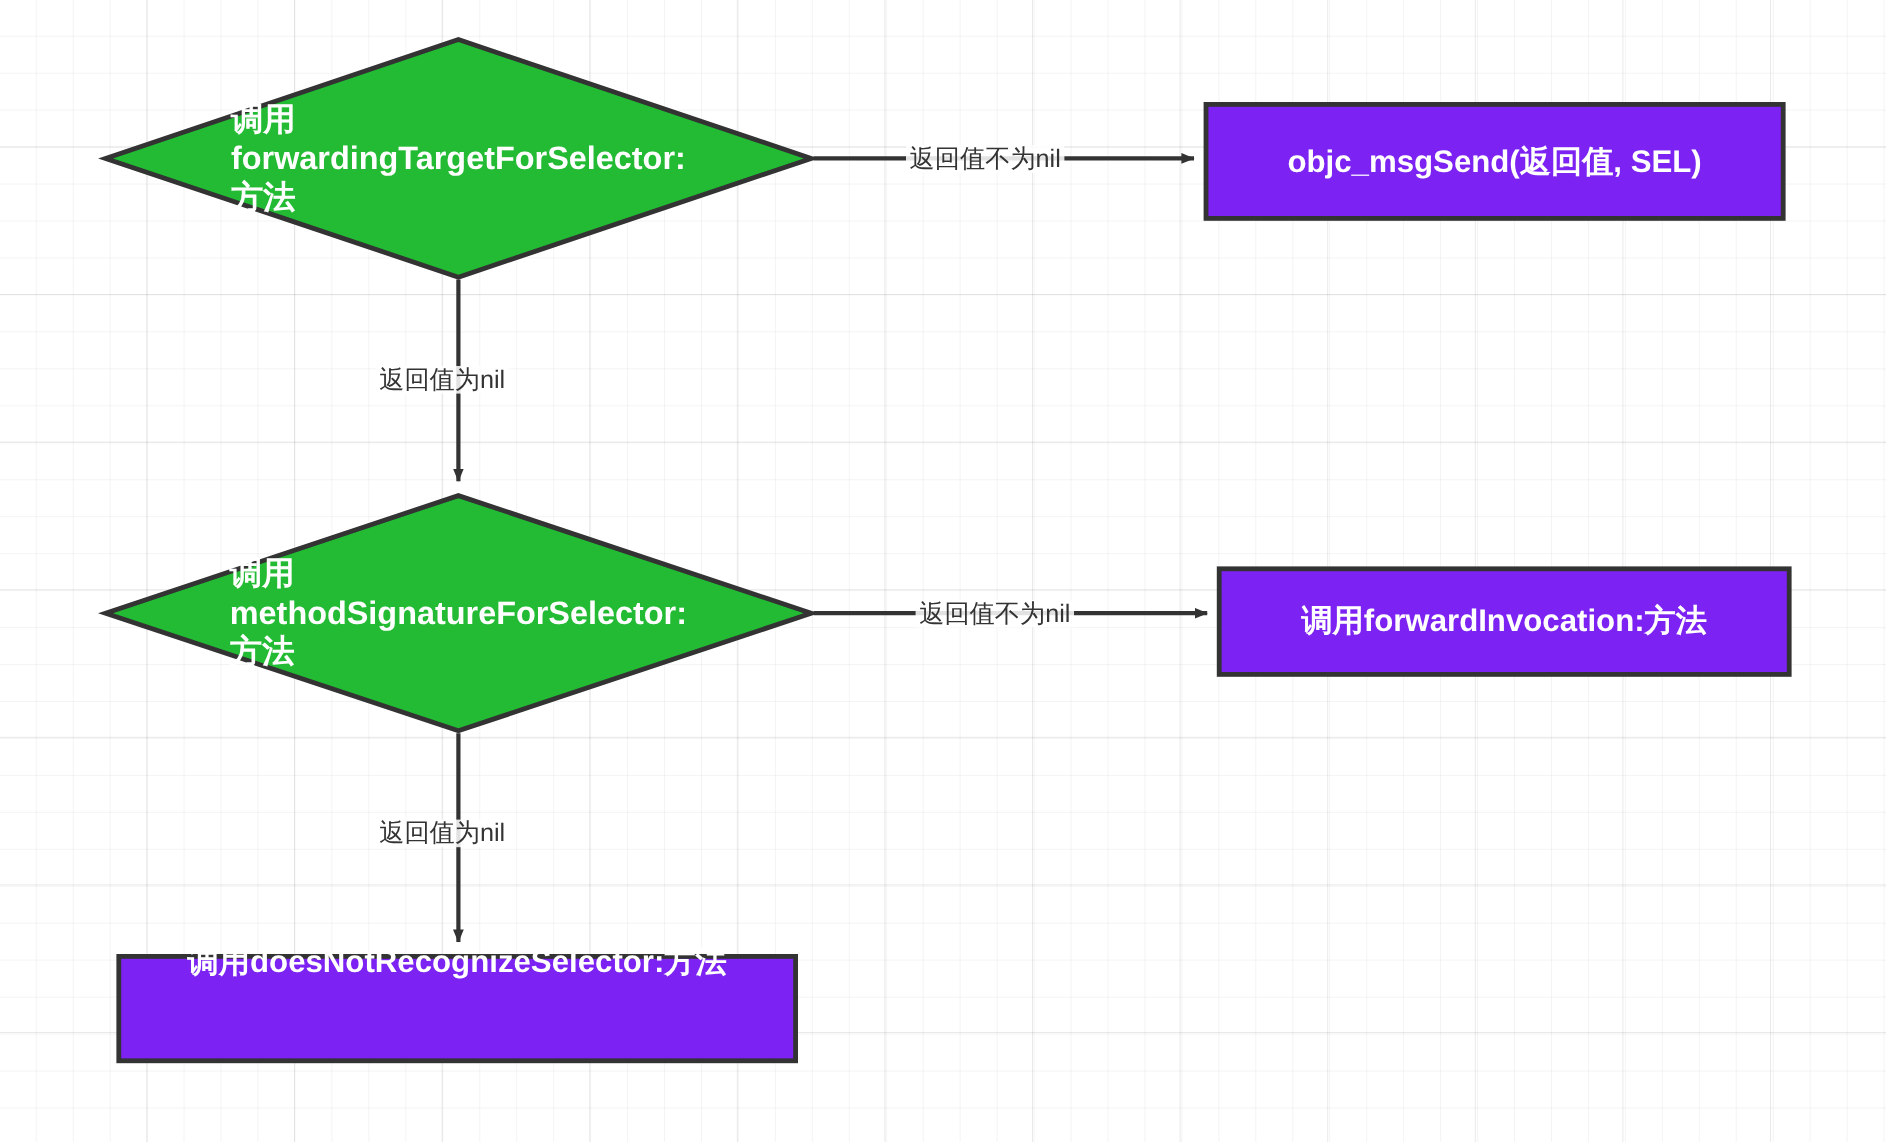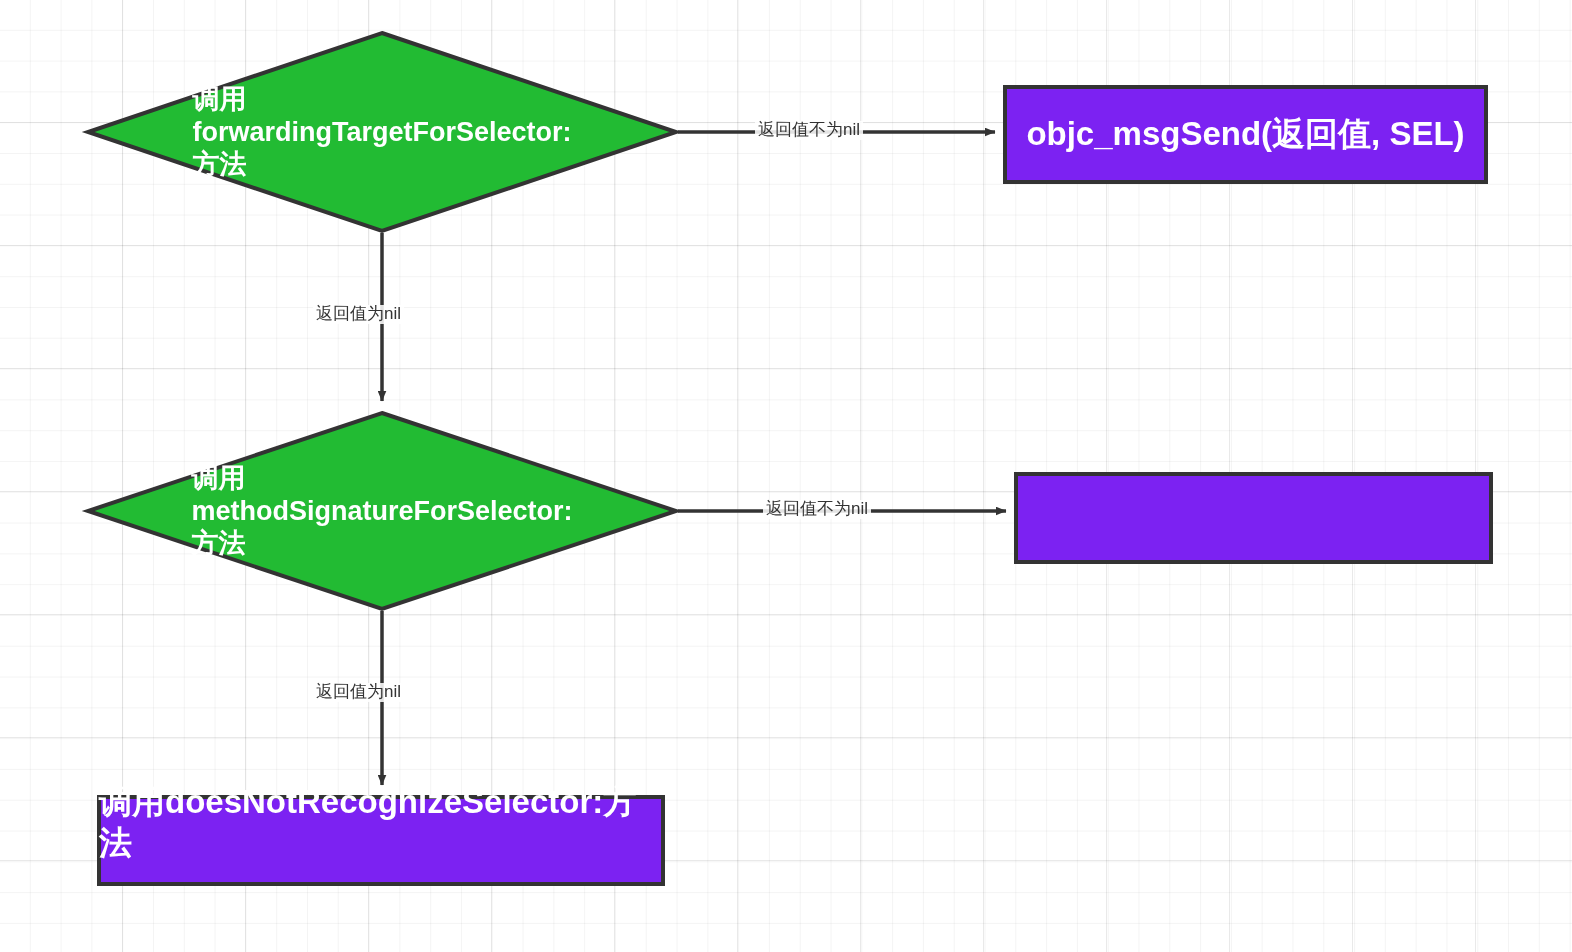--- a/index.html
+++ b/index.html
@@ -51,27 +51,27 @@
     pointer-events: none;
     white-space: pre-line;
     line-height: 1.22;
   }
 
   .diamond-label {
     font-size: 27px;
   }
 
   .box-label {
-    font-size: 33px;
+    font-size: 26px;
   }
 
   .edge-label {
     position: absolute;
     color: #333333;
-    font-size: 17px;
+    font-size: 21px;
     background: rgba(255,255,255,0.86);
     padding: 0 3px;
     white-space: nowrap;
     line-height: 1.1;
   }
 </style>
 </head>
 <body>
 
 <div id="canvas">
@@ -105,22 +105,23 @@
   <div class="node-label diamond-label" style="left:132px; top:58px; width:500px; height:148px;">调用
 forwardingTargetForSelector:
 方法</div>
 
   <div class="node-label box-label" style="left:1005px; top:87px; width:481px; height:95px;">objc_msgSend(返回值, SEL)</div>
 
   <div class="node-label diamond-label" style="left:132px; top:437px; width:500px; height:148px;">调用
 methodSignatureForSelector:
 方法</div>
 
+  <div class="node-label box-label" style="left:1016px; top:474px; width:475px; height:88px;">调用forwardInvocation:方法</div>
 
-  <div class="node-label box-label" style="left:99px; top:779px; width:564px; height:87px;">调用doesNotRecognizeSelector:方法</div>
+  <div class="node-label box-label" style="left:99px; top:758px; width:564px; height:87px;">调用doesNotRecognizeSelector:方法</div>
 
   <div class="edge-label" style="left:755px; top:121px;">返回值不为nil</div>
 
   <div class="edge-label" style="left:313px; top:305px;">返回值为nil</div>
 
   <div class="edge-label" style="left:763px; top:500px;">返回值不为nil</div>
 
   <div class="edge-label" style="left:313px; top:683px;">返回值为nil</div>
 
 </div>

